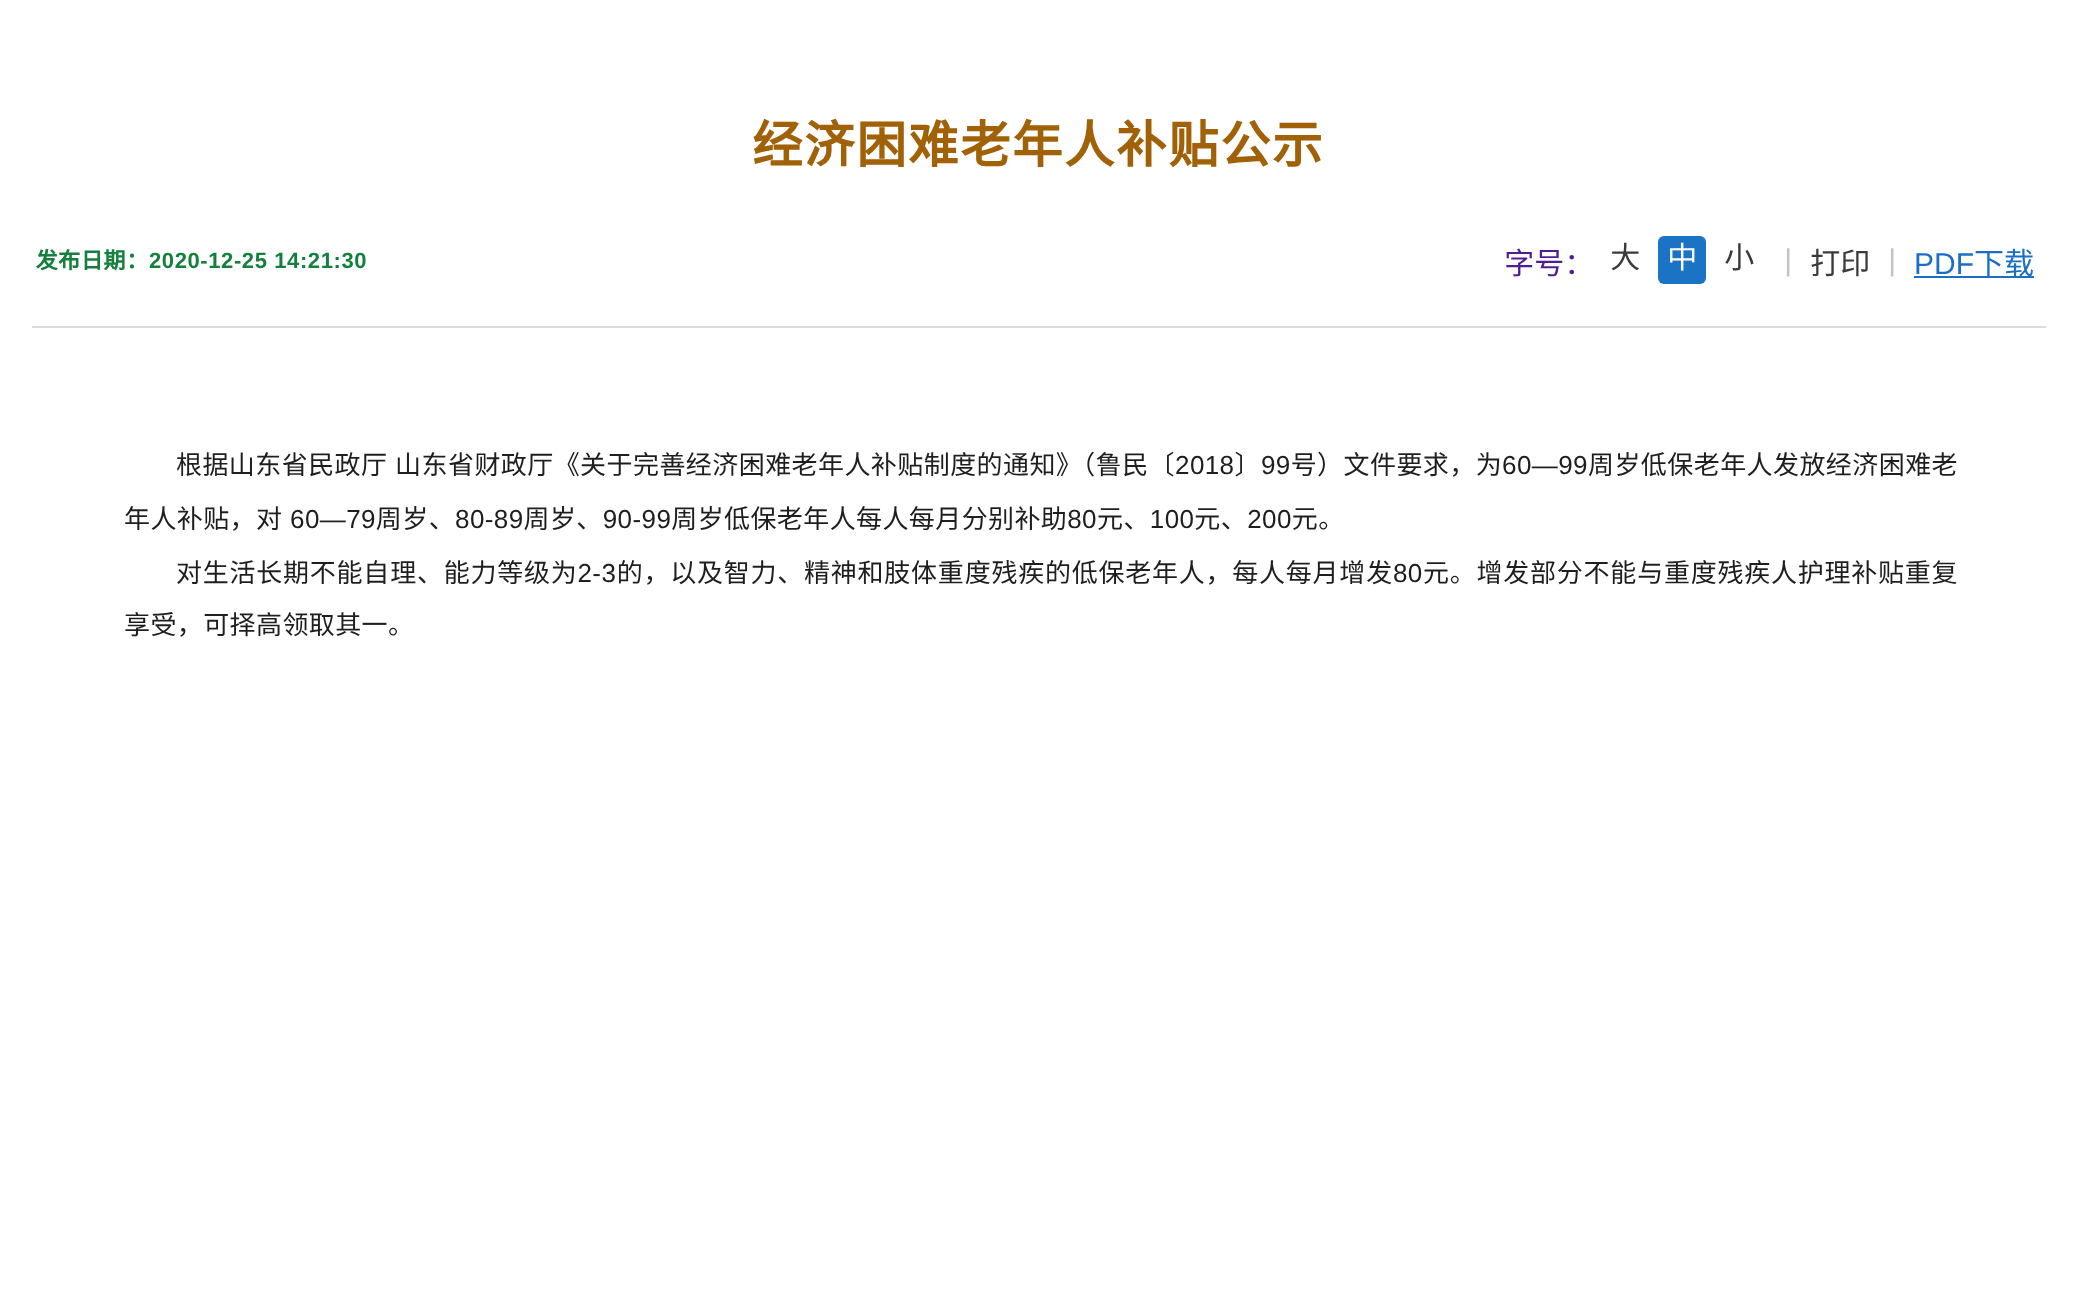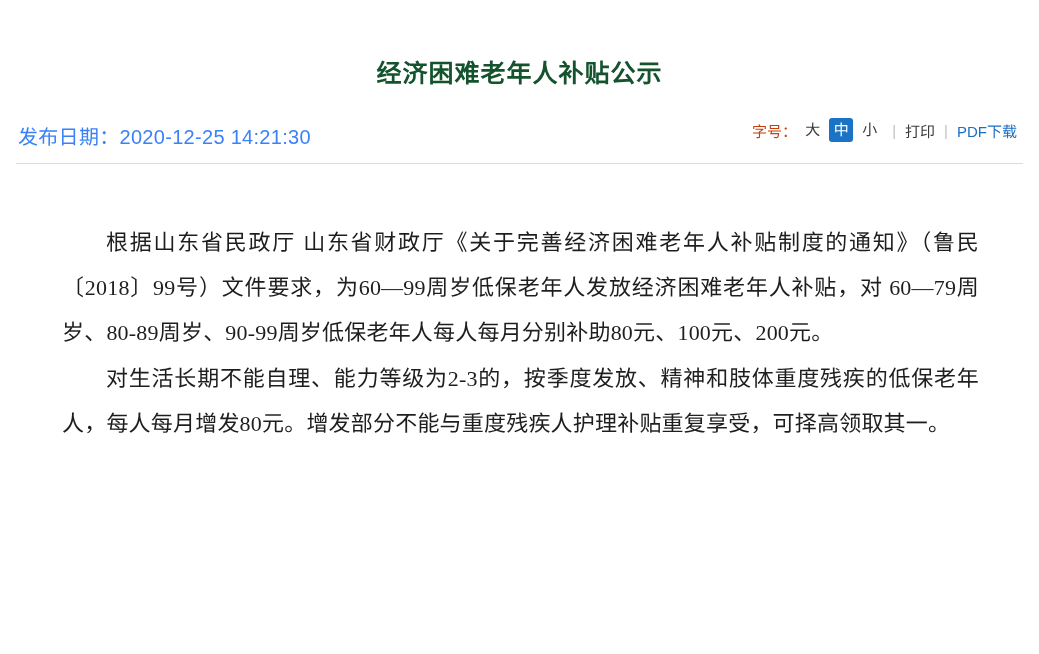--- a/index.html
+++ b/index.html
@@ -17,51 +17,52 @@
   .page {
     position: relative;
     width: 1039px;
     height: 654px;
     box-sizing: border-box;
   }
   .doc-title {
     text-align: center;
     font-size: 25px;
     font-weight: bold;
-    color: #14532d;
+    color: #a16207;
     letter-spacing: 1px;
     padding-top: 40px;
     line-height: 1.3;
   }
   .meta-bar {
     position: relative;
     margin-top: 26px;
     height: 42px;
     padding: 0 20px 0 18px;
     box-sizing: border-box;
   }
   .pub-date {
     position: absolute;
     left: 18px;
     top: 6px;
-    font-size: 20px;
-    color: #3b82f6;
+    font-size: 11px;
+    color: #15803d;
     letter-spacing: 0.3px;
+    font-weight: bold;
   }
   .tools {
     position: absolute;
     right: 22px;
     top: 3px;
     display: flex;
     align-items: center;
     font-size: 15px;
     color: #3a3a3a;
   }
   .tools .label {
-    color: #c2410c;
+    color: #4c1d95;
     margin-right: 2px;
   }
   .size-btn {
     display: inline-block;
     padding: 0 6px;
     color: #3a3a3a;
     text-decoration: none;
     cursor: pointer;
     line-height: 24px;
   }
@@ -80,29 +81,30 @@
     margin: 0 9px;
   }
   .tool-link {
     color: #3a3a3a;
     text-decoration: none;
     cursor: pointer;
     text-align: center;
   }
   .tool-link.pdf {
     color: #1a6fc4;
+    text-decoration: underline;
   }
   .divider {
     border-top: 1px solid #dcdcdc;
     margin: 6px 16px 0 16px;
   }
   .content {
     padding: 56px 60px 0 62px;
-    font-family: Liberation Serif, serif;
-    font-size: 22px;
+    font-family: Liberation Sans, sans-serif;
+    font-size: 13px;
     color: #1e1e1e;
     line-height: 2.05;
     text-align: justify;
     letter-spacing: 0.2px;
   }
   .content p {
     margin: 0;
     text-indent: 2em;
   }
 </style>
@@ -125,16 +127,16 @@
       <a class="tool-link">打印</a>
       <span class="sep">|</span>
       <a class="tool-link pdf">PDF下载</a>
     </div>
   </div>
 
   <div class="divider"></div>
 
   <div class="content">
     <p>根据山东省民政厅  山东省财政厅《关于完善经济困难老年人补贴制度的通知》（鲁民〔2018〕99号）文件要求，为60—99周岁低保老年人发放经济困难老年人补贴，对 60—79周岁、80-89周岁、90-99周岁低保老年人每人每月分别补助80元、100元、200元。</p>
-    <p>对生活长期不能自理、能力等级为2-3的，按季度发放、精神和肢体重度残疾的低保老年人，每人每月增发80元。增发部分不能与重度残疾人护理补贴重复享受，可择高领取其一。</p>
+    <p>对生活长期不能自理、能力等级为2-3的，以及智力、精神和肢体重度残疾的低保老年人，每人每月增发80元。增发部分不能与重度残疾人护理补贴重复享受，可择高领取其一。</p>
   </div>
 
 </div>
 
 </body></html>

